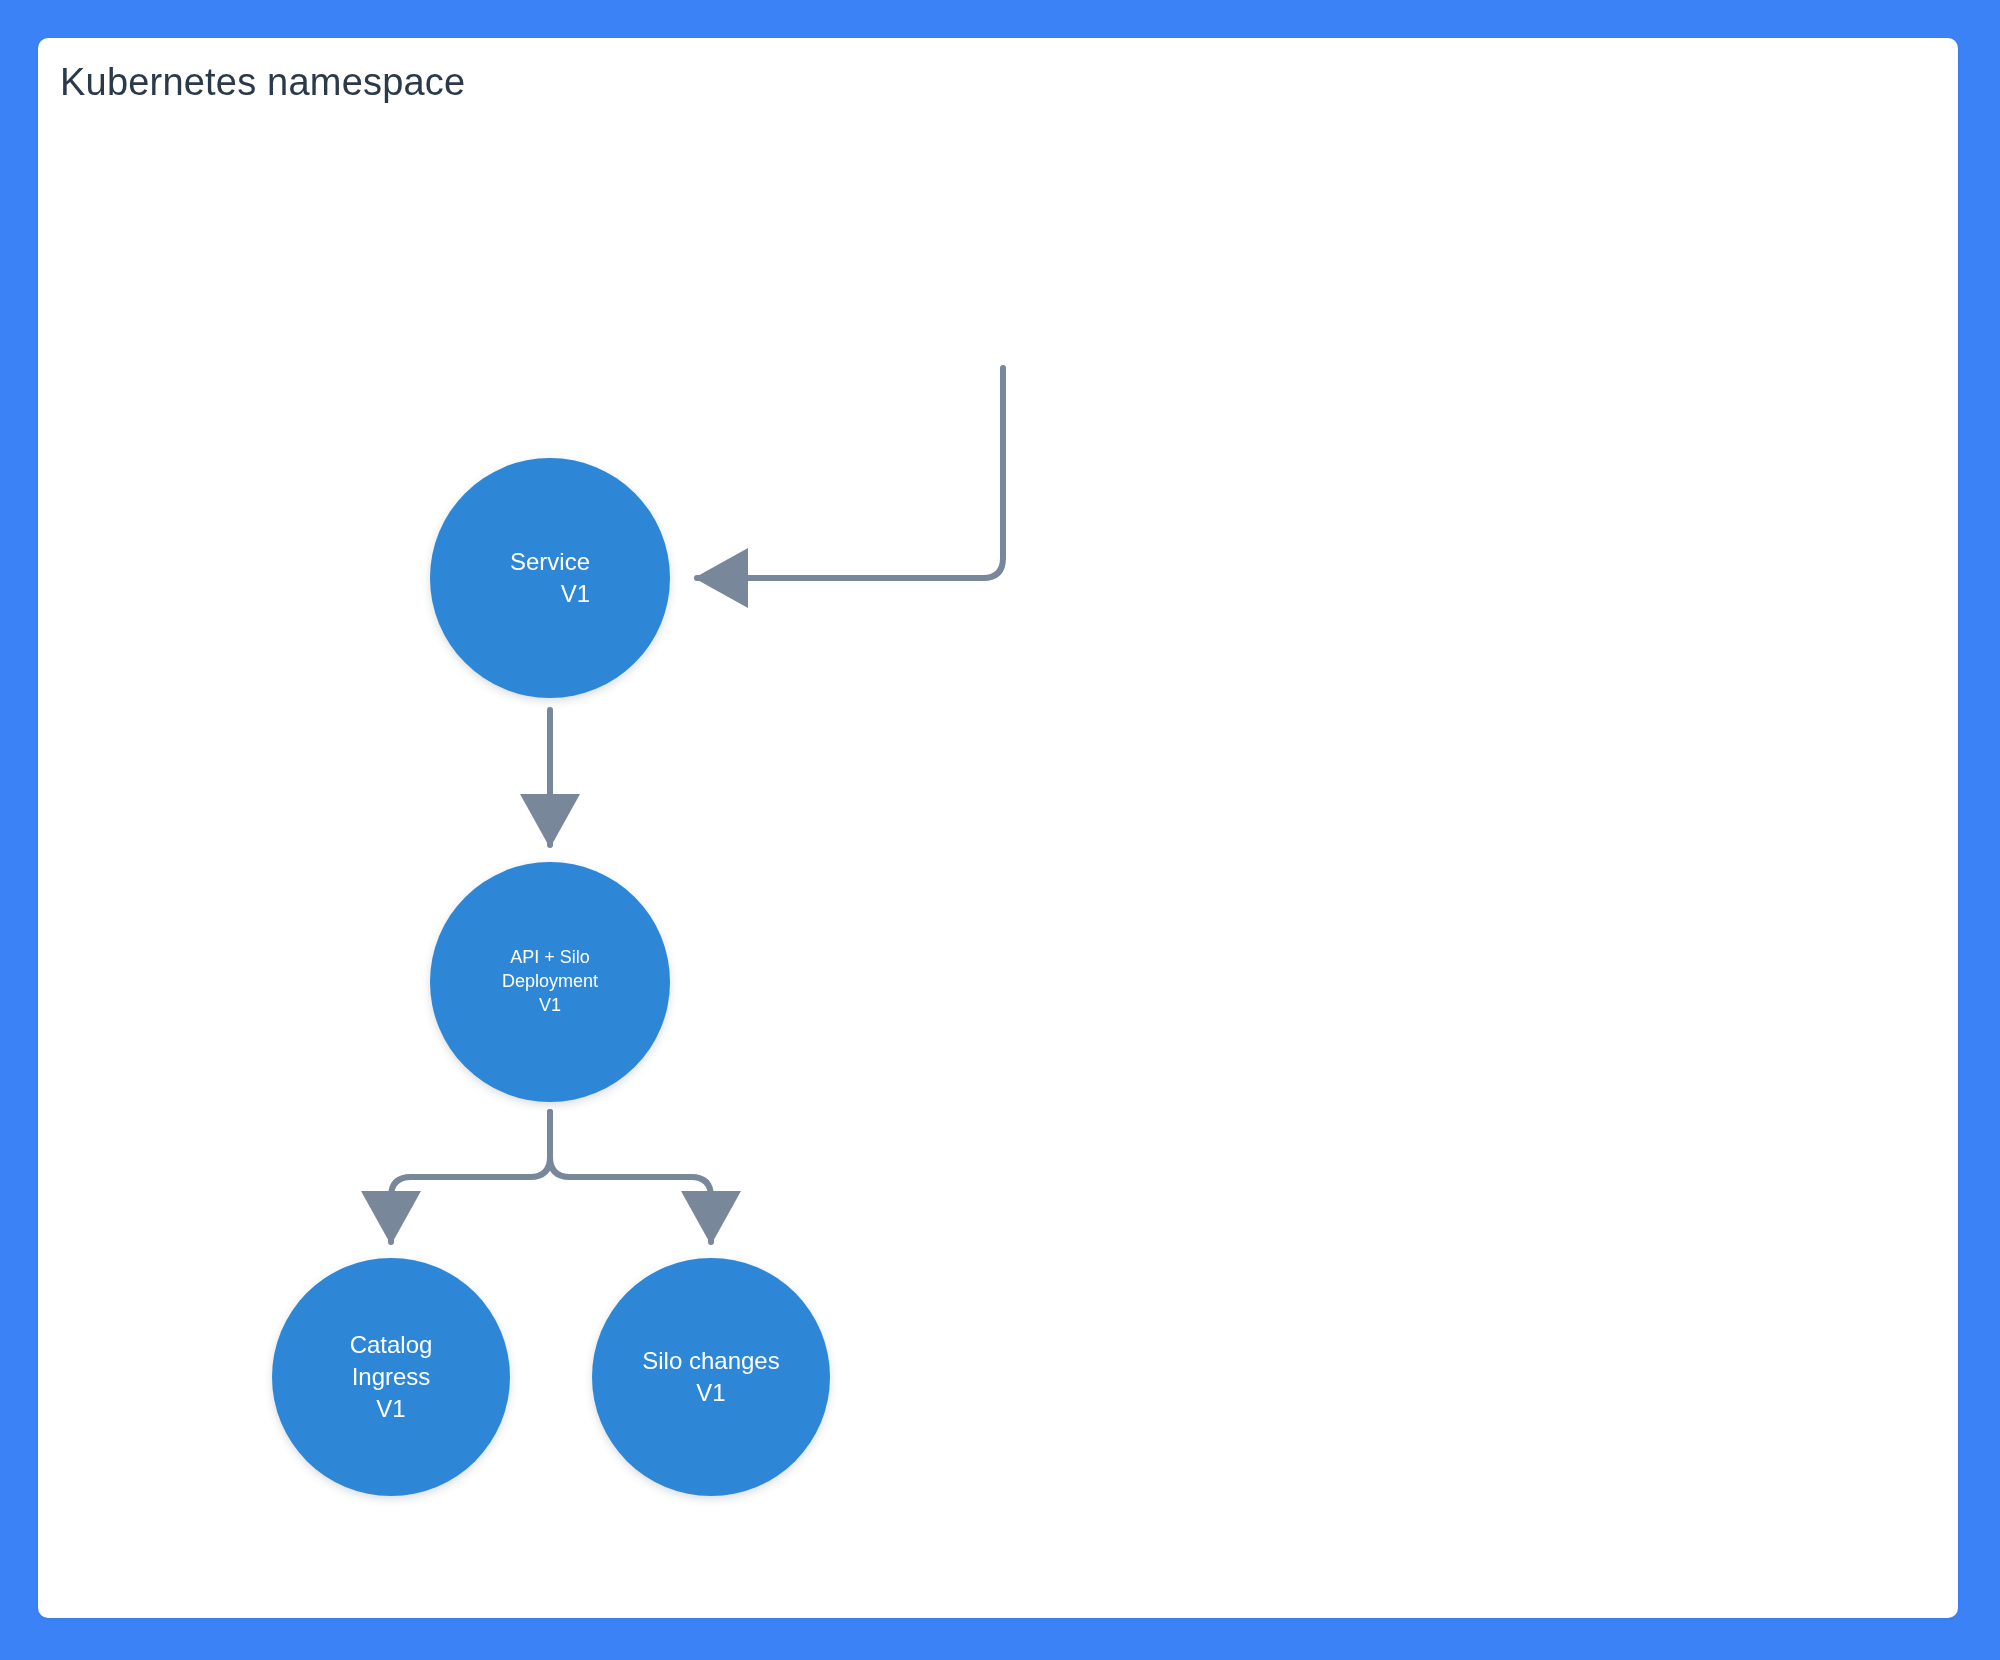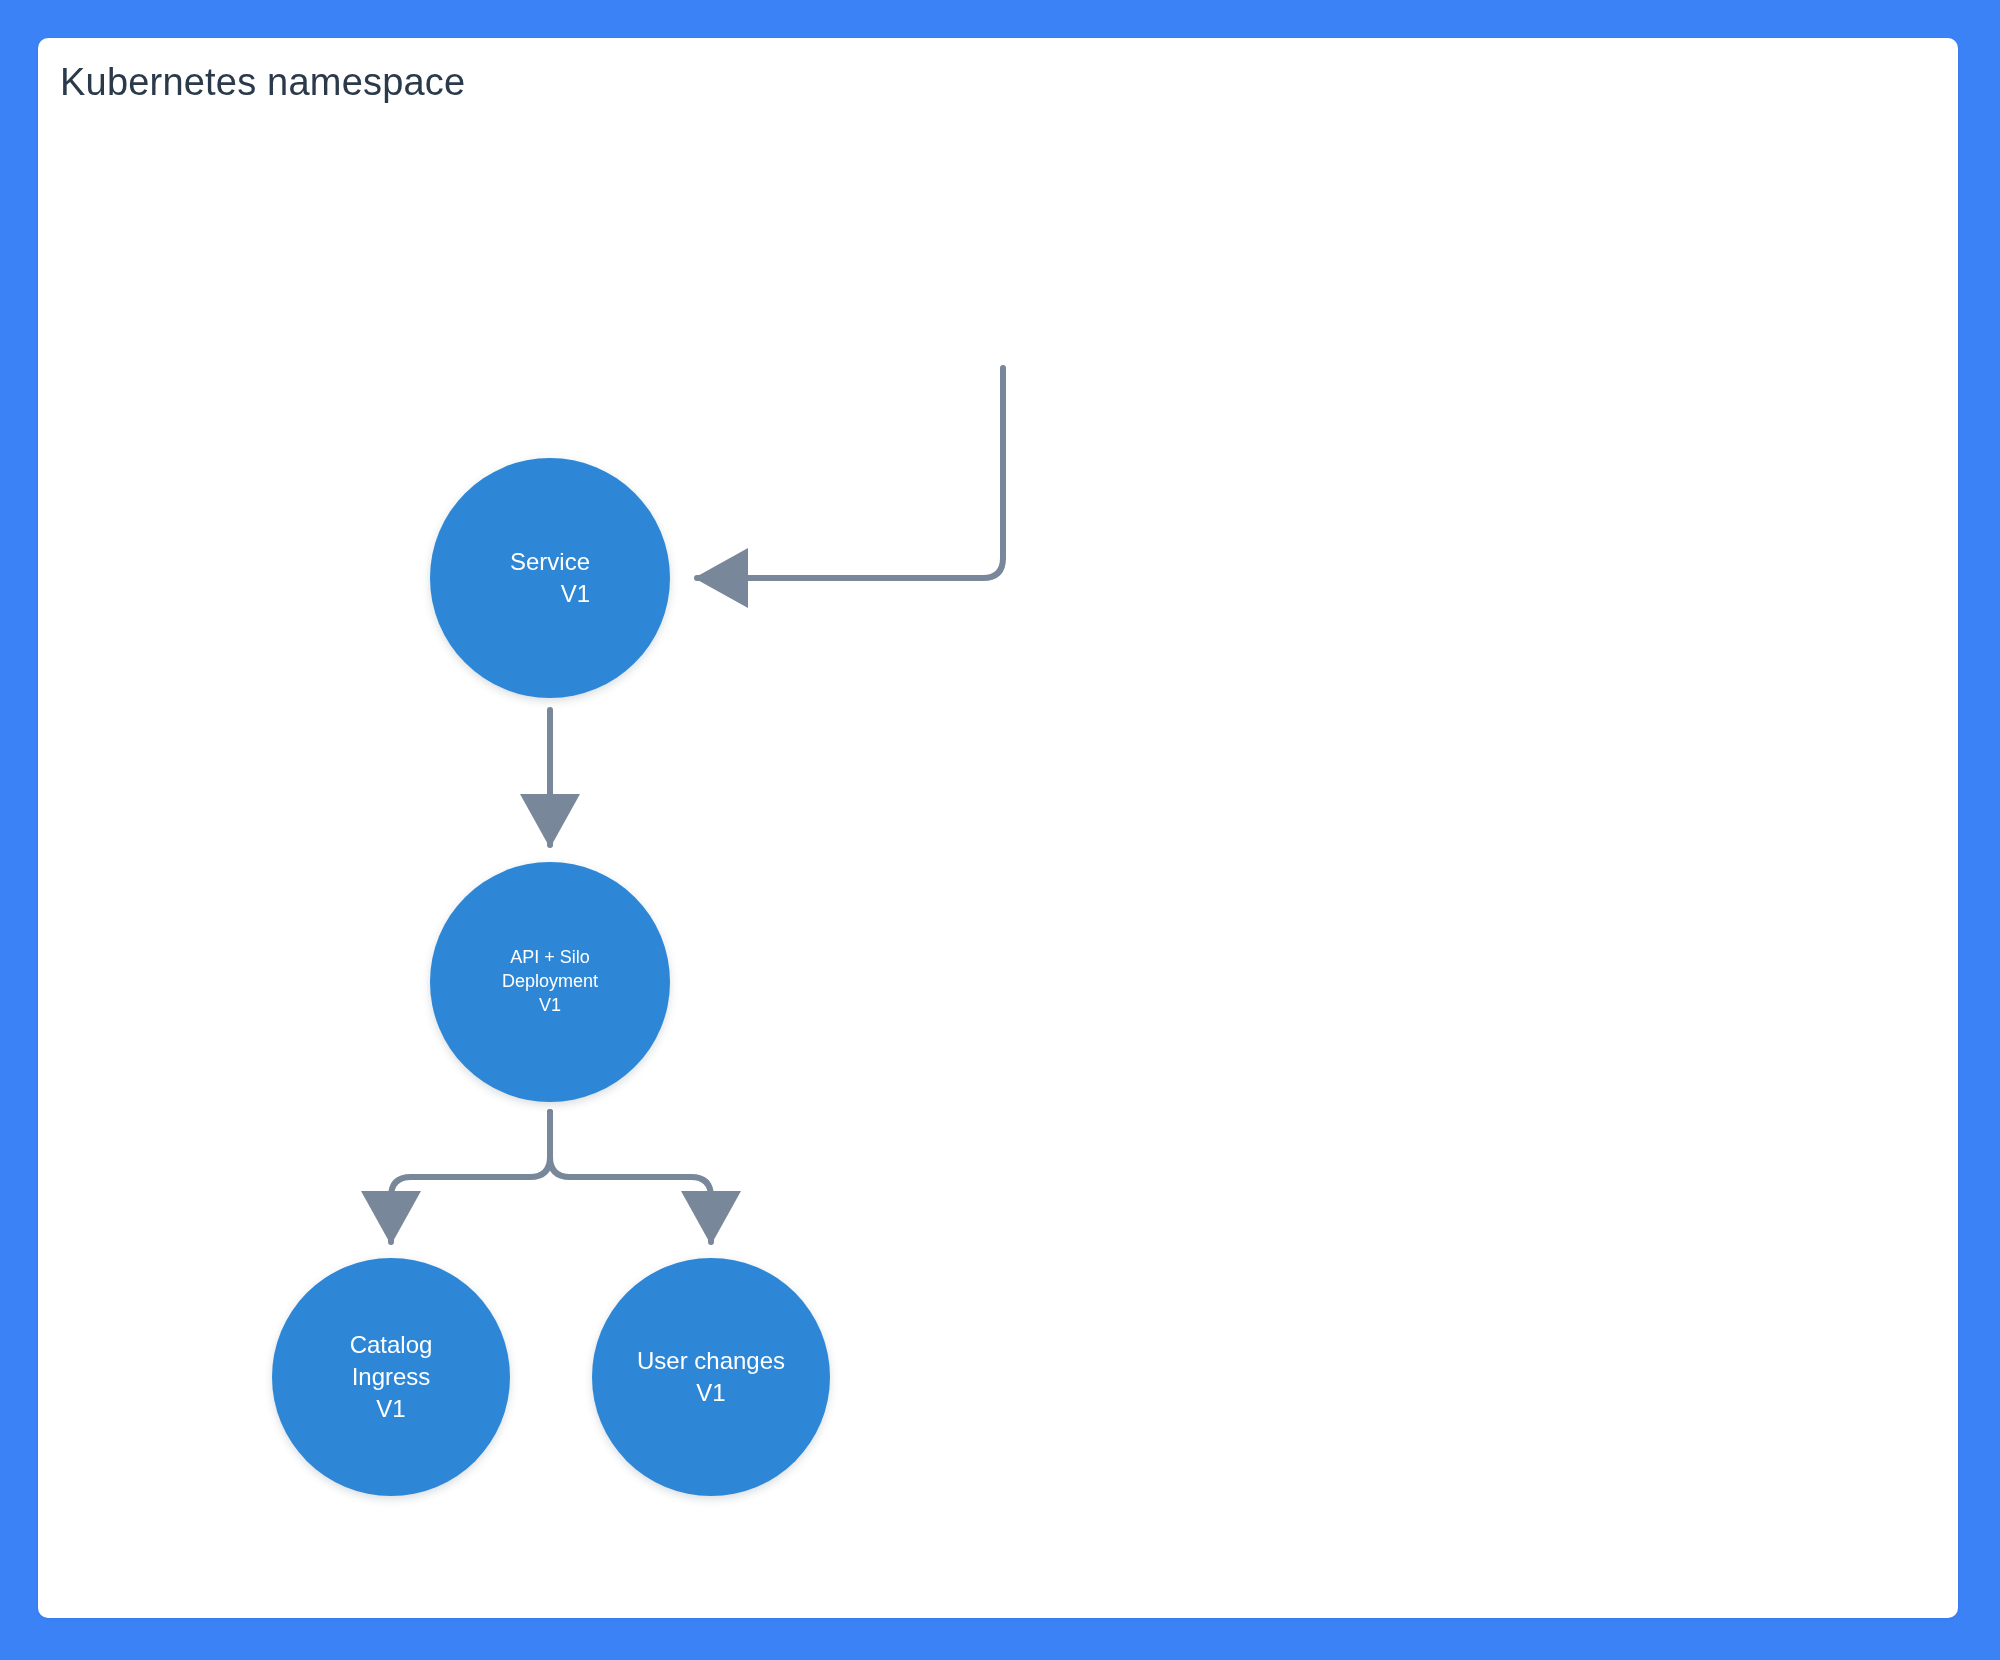--- a/index.html
+++ b/index.html
@@ -119,17 +119,17 @@
 V1</span>
   </div>
 
   <div class="node node-catalog" style="background:#2e87d6;color:#ffffff;">
     <span class="node-label">Catalog
 Ingress
 V1</span>
   </div>
 
   <div class="node node-userchanges" style="background:#2e87d6;color:#ffffff;">
-    <span class="node-label">User changes
+    <span class="node-label">Silo changes
 V1</span>
   </div>
 
 </div>
 
 </body></html>

